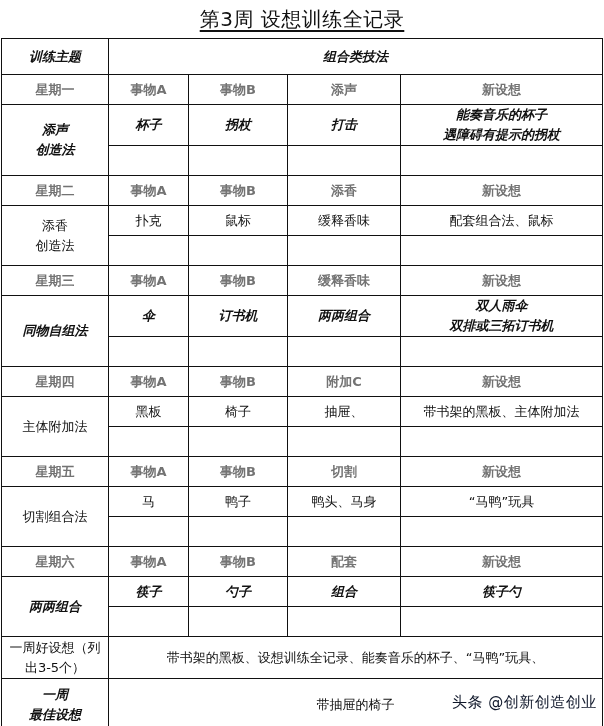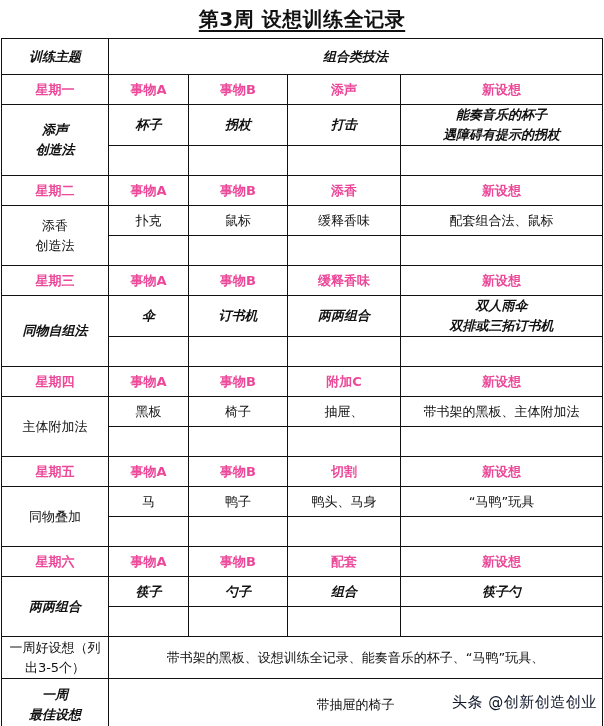--- a/index.html
+++ b/index.html
@@ -1,27 +1,27 @@
 <!DOCTYPE html>
 <html><head>
 <meta charset="utf-8">
 <style>
   html, body { margin:0; padding:0; background:#ffffff; }
   body { width:604px; height:726px; position:relative; overflow:hidden;
          font-family:"DejaVu Sans", "Liberation Sans", sans-serif; color:#111; }
   .title { position:absolute; left:0; top:0; width:604px; height:38px;
-           text-align:center; font-size:20px; font-weight:bold; line-height:38px;
+           text-align:center; font-size:20px; font-weight:normal; line-height:38px;
            letter-spacing:0.5px; }
   .title span { text-decoration:underline; text-underline-offset:4px; text-decoration-thickness:2px; }
   table.grid { position:absolute; left:1px; top:38px; border-collapse:collapse;
                table-layout:fixed; width:602px; }
   table.grid td { border:1.5px solid #111; text-align:center; vertical-align:middle;
                   padding:0; font-size:13px; line-height:20px; overflow:hidden; }
   .c0 { width:107px; } .c1 { width:80px; } .c2 { width:99px; } .c3 { width:113px; } .c4 { width:202px; }
-  .purple { color:#ec4899; font-weight:bold; font-size:14px; }
+  .purple { color:#737373; font-weight:bold; font-size:14px; }
   .bold { font-weight:bold; font-size:14px;font-style:italic; }
   .normal { font-weight:normal; }
   .watermark { position:absolute; left:452px; top:693px; font-size:15px; color:#0f172a;
                letter-spacing:0.5px; }
 </style>
 </head>
 <body>
 
 <div class="title"><span>第3周 设想训练全记录</span></div>
 
@@ -140,21 +140,21 @@
       </tr>
       <tr style="height:30px">
         <td class="purple">星期五</td>
         <td class="purple">事物A</td>
         <td class="purple">事物B</td>
         <td class="purple">切割</td>
         <td class="purple">新设想</td>
       </tr>
       <tr style="height:30px">
         <td rowspan="2" class="normal">
-          <div>同物叠加</div>
+          <div>切割组合法</div>
         </td>
         <td class="normal">马</td>
         <td class="normal">鸭子</td>
         <td class="normal">鸭头、马身</td>
         <td class="normal">
           <div>“马鸭”玩具</div>
         </td>
       </tr>
       <tr style="height:30px">
         <td></td>

